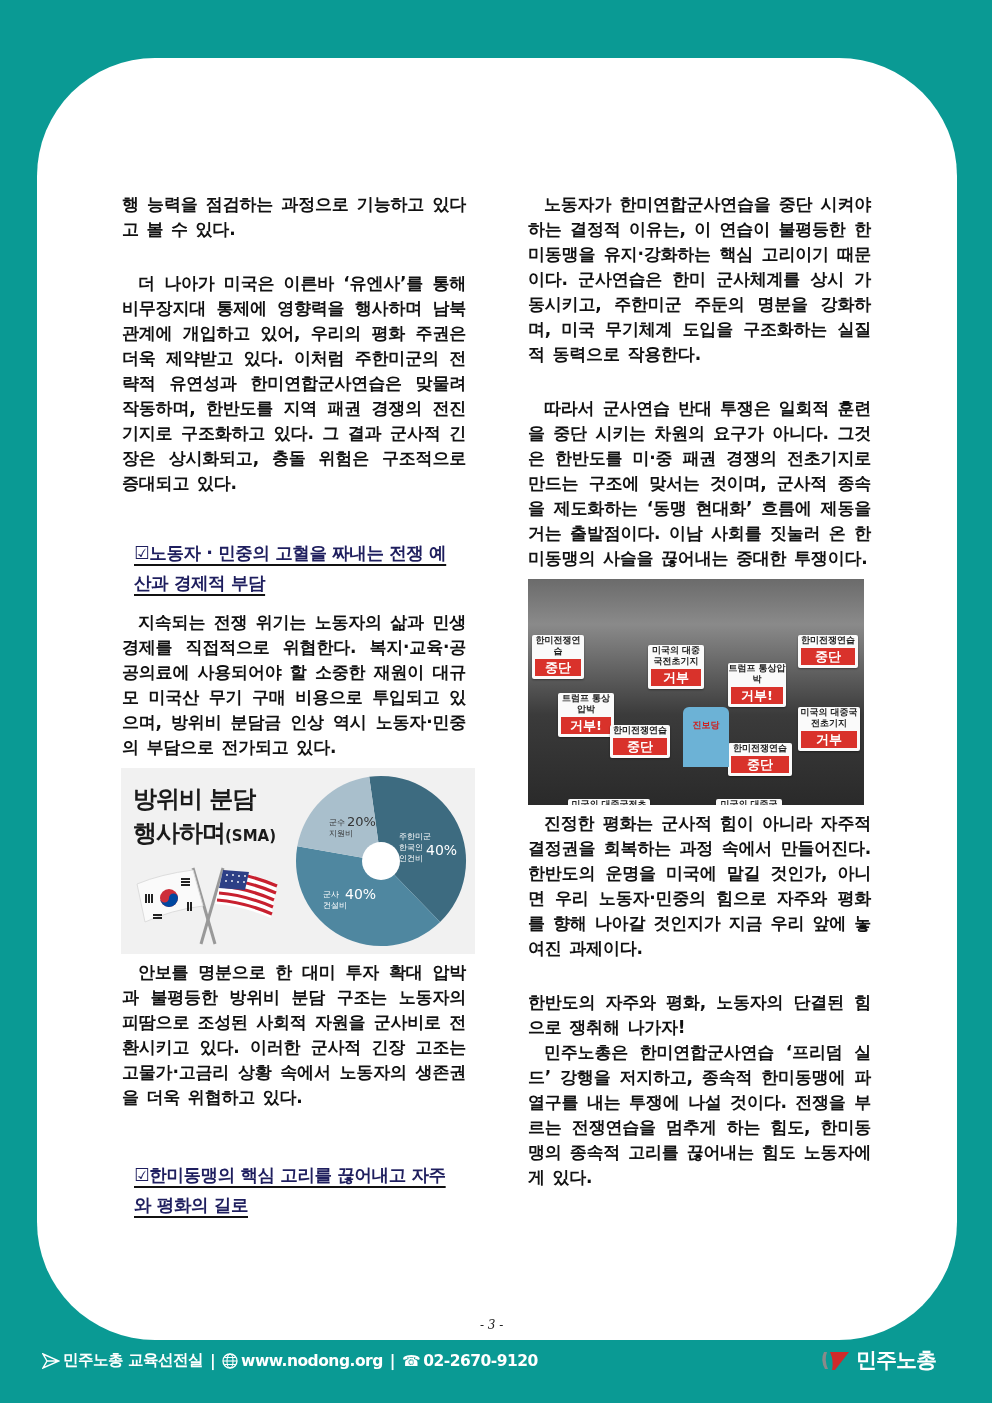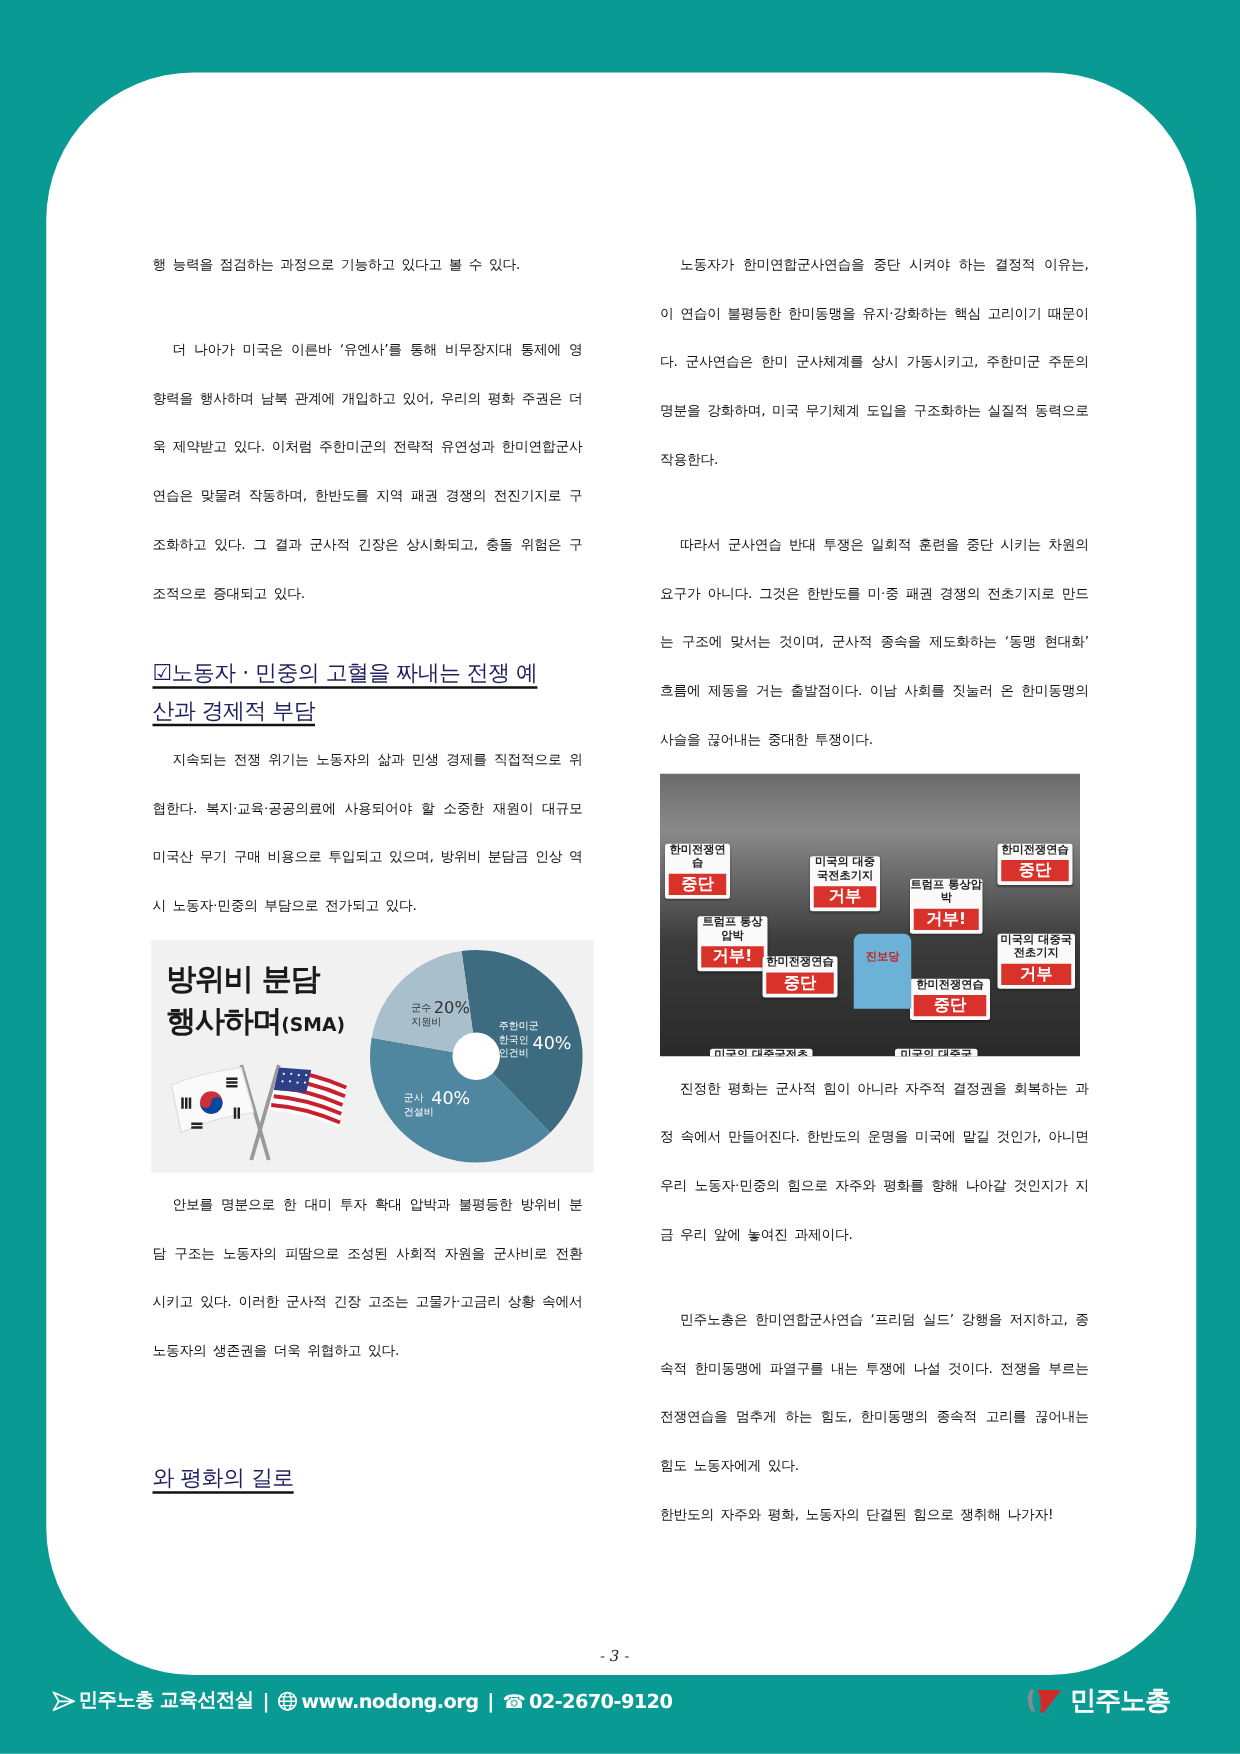--- a/index.html
+++ b/index.html
@@ -10,27 +10,27 @@
     color: #111;
   }
   .panel {
     position: absolute; left: 37px; top: 58px; width: 920px; height: 1282px;
     background: #fff; border-radius: 118px;
   }
   .col { position: absolute; top: 192px; }
   .col-left { left: 122px; width: 344px; }
   .col-right { left: 528px; width: 343px; }
   p.body {
-    margin: 0; font-size: 11px; line-height: 39px; text-align: justify;
-    text-align-last: left; letter-spacing: -0.2px; word-spacing: 2px;
+    margin: 0; font-size: 17px; line-height: 25px; text-align: justify;
+    text-align-last: left; letter-spacing: -0.2px; word-spacing: 2px; font-weight: bold;
   }
   p.indent { text-indent: 16px; }
   .gap { height: 29px; }
   h2.sec {
-    margin: 0; font-size: 17.5px; line-height: 30px; font-weight: normal;
+    margin: 12px; font-size: 17.5px; line-height: 30px; font-weight: bold;
     color: #1e1e5e; letter-spacing: -0.4px;
   }
   h2.sec span.line {
     text-decoration: underline; text-decoration-thickness: 2px;
     text-underline-offset: 5px; text-decoration-color: #111;
   }
   .chart-box {
     position: relative; width: 354px; height: 186px; background: #f1f1f1;
     margin: 8px 0 6px -1px;
   }
@@ -146,21 +146,21 @@
         <text x="-52" y="-36" font-size="8">군수</text>
         <text x="-52" y="-25" font-size="8">지원비</text>
         <text x="-34" y="-35" font-size="13">20%</text>
       </g>
     </svg>
   </div>
 
   <p class="body indent">안보를 명분으로 한 대미 투자 확대 압박과 불평등한 방위비 분담 구조는 노동자의 피땀으로 조성된 사회적 자원을 군사비로 전환시키고 있다. 이러한 군사적 긴장 고조는 고물가·고금리 상황 속에서 노동자의 생존권을 더욱 위협하고 있다.</p>
   <div class="gap" style="height:38px"></div>
   <h2 class="sec">
-    <br>
+    <span class="line">☑한미동맹의 핵심 고리를 끊어내고 자주</span><br>
     <span class="line">와 평화의 길로</span>
   </h2>
 </div>
 
 <div class="col col-right">
   <p class="body indent">노동자가 한미연합군사연습을 중단 시켜야 하는 결정적 이유는, 이 연습이 불평등한 한미동맹을 유지·강화하는 핵심 고리이기 때문이다. 군사연습은 한미 군사체계를 상시 가동시키고, 주한미군 주둔의 명분을 강화하며, 미국 무기체계 도입을 구조화하는 실질적 동력으로 작용한다.</p>
   <div class="gap"></div>
   <p class="body indent">따라서 군사연습 반대 투쟁은 일회적 훈련을 중단 시키는 차원의 요구가 아니다. 그것은 한반도를 미·중 패권 경쟁의 전초기지로 만드는 구조에 맞서는 것이며, 군사적 종속을 제도화하는 ‘동맹 현대화’ 흐름에 제동을 거는 출발점이다. 이남 사회를 짓눌러 온 한미동맹의 사슬을 끊어내는 중대한 투쟁이다.</p>
 
   <div class="photo">
@@ -172,22 +172,22 @@
     <div class="sign" style="left:82px;top:112px;width:60px;"><span>한미전쟁연습</span><span class="red">중단</span></div>
     <div class="sign" style="left:200px;top:130px;width:64px;"><span>한미전쟁연습</span><span class="red">중단</span></div>
     <div class="sign" style="left:270px;top:94px;width:62px;"><span>미국의 대중국전초기지</span><span class="red">거부</span></div>
     <div class="sign" style="left:40px;top:186px;width:82px;"><span>미국의 대중국전초기지</span><span class="red">거부</span></div>
     <div class="sign" style="left:188px;top:186px;width:66px;"><span>미국의 대중국전초기지</span><span class="red">거부</span></div>
     <div style="position:absolute;left:155px;top:128px;width:46px;height:60px;background:#6cb2d6;border-radius:6px 6px 0 0;color:#c22;font-size:9px;font-weight:bold;text-align:center;padding-top:12px;box-sizing:border-box;font-family:Liberation Serif, serif;">진보당</div>
   </div>
 
   <p class="body indent">진정한 평화는 군사적 힘이 아니라 자주적 결정권을 회복하는 과정 속에서 만들어진다. 한반도의 운명을 미국에 맡길 것인가, 아니면 우리 노동자·민중의 힘으로 자주와 평화를 향해 나아갈 것인지가 지금 우리 앞에 놓여진 과제이다.</p>
   <div class="gap"></div>
+  <p class="body">한반도의 자주와 평화, 노동자의 단결된 힘으로 쟁취해 나가자!</p>
   <p class="body indent">민주노총은 한미연합군사연습 ‘프리덤 실드’ 강행을 저지하고, 종속적 한미동맹에 파열구를 내는 투쟁에 나설 것이다. 전쟁을 부르는 전쟁연습을 멈추게 하는 힘도, 한미동맹의 종속적 고리를 끊어내는 힘도 노동자에게 있다.</p>
-  <p class="body">한반도의 자주와 평화, 노동자의 단결된 힘으로 쟁취해 나가자!</p>
 </div>
 
 <div class="pageno">- 3 -</div>
 
 <div class="footer">
   <svg width="18" height="16" viewBox="0 0 18 16">
     <path d="M1 1 L17 8 L1 15 L5 8 Z M5 8 L17 8" fill="none" stroke="#fff" stroke-width="1.4"></path>
   </svg>
   <span>민주노총 교육선전실</span>
   <span class="sep">|</span>

